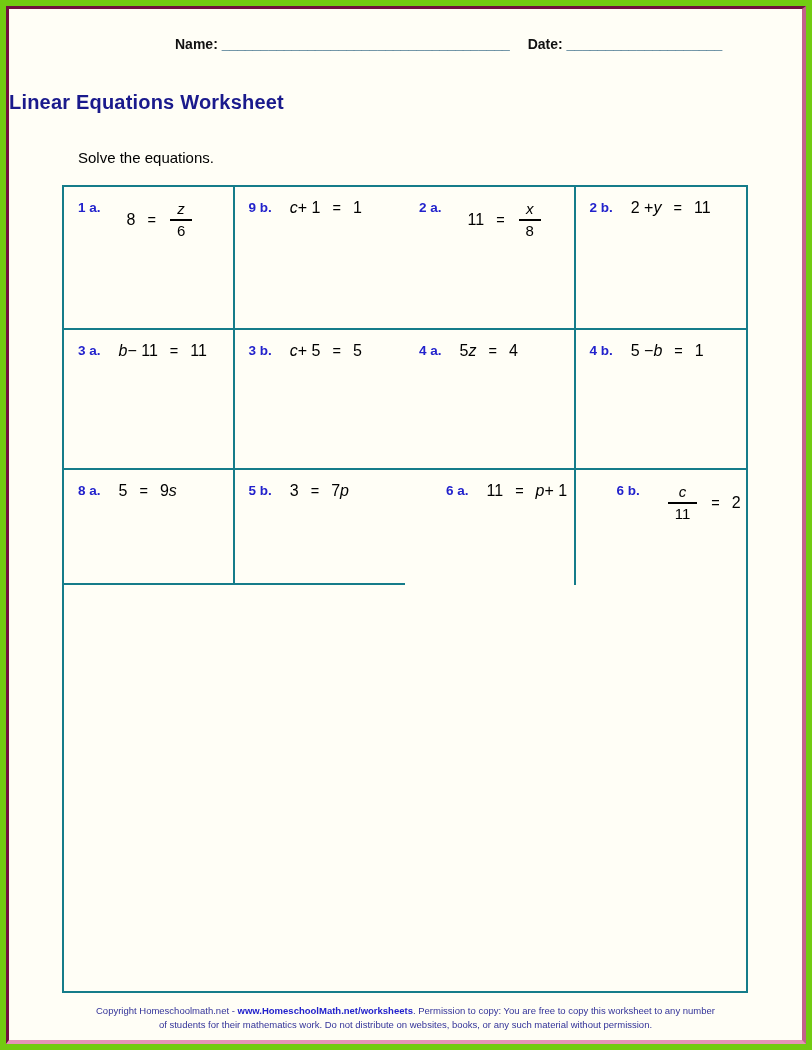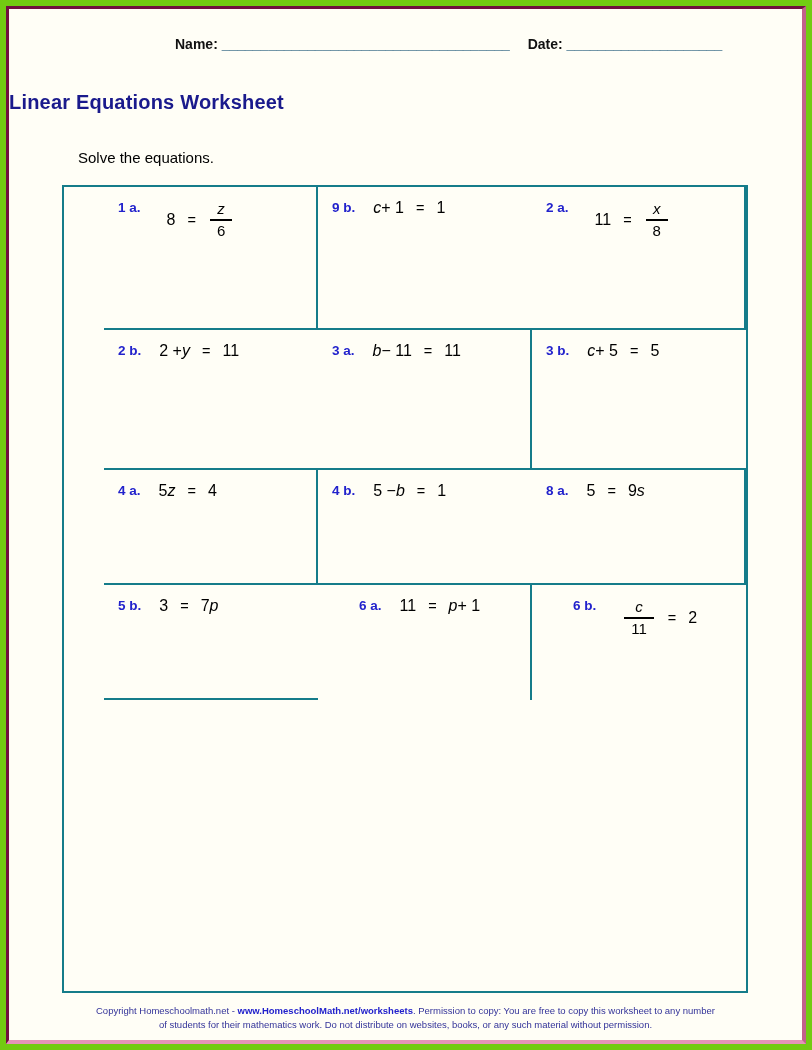--- a/index.html
+++ b/index.html
@@ -8,23 +8,23 @@
   .page{position:absolute;left:6px;top:6px;right:6px;bottom:6px;background:#FFFEF6;
         border-top:3px solid #70103F;border-left:3px solid #70103F;
         border-right:4px solid #C2608A;border-bottom:4px solid #E494B8;}
   .header-line{position:absolute;left:166px;top:27px;font-size:14px;font-weight:bold;color:#111;white-space:nowrap;}
   .uline{font-weight:bold;color:#0c4a6e;}
   .date-label{margin-left:14px;}
   .title{position:absolute;top:82px;left:0;right:4px;text-align:left;
          font-size:20px;font-weight:bold;color:#1A1A8C;letter-spacing:0.2px;}
   .instructions{position:absolute;left:53px;top:140px;font-size:15px;color:#000;margin-left:16px;}
   .ptable{position:absolute;left:53px;top:176px;width:686px;height:808px;
-          display:grid;grid-template-columns:1fr 1fr 1fr;
+          display:grid;grid-template-columns:1fr 1fr 1fr 1fr;
           grid-template-rows:143px 140px 115px 115px 114px 146px;
-          border:2px solid #157C8A;box-sizing:border-box;background:#FFFEF6;padding-left:40px;}
+          border:2px solid #157C8A;box-sizing:border-box;background:#FFFEF6;}
   .cell{border-right:2px solid #157C8A;border-bottom:2px solid #157C8A;
         box-sizing:border-box;padding:11px 0 0 14px;overflow:hidden;}
   .cell:nth-child(even){border-right:none;}
   .cell:nth-child(n+11){border-bottom:none;margin-left:27px;}
   .plabel{color:#2222CC;font-weight:bold;font-size:13.5px;vertical-align:top;padding-top:2px;display:inline-block;}
   .eq-wrap{display:inline-flex;align-items:center;vertical-align:middle;
            margin-left:18px;font-size:16px;color:#000;}
   .has-frac .eq-wrap{margin-left:26px;margin-top:2px;}
   .eqsign{margin:0 12px;font-size:14.5px;}
   .it{font-style:italic;}

